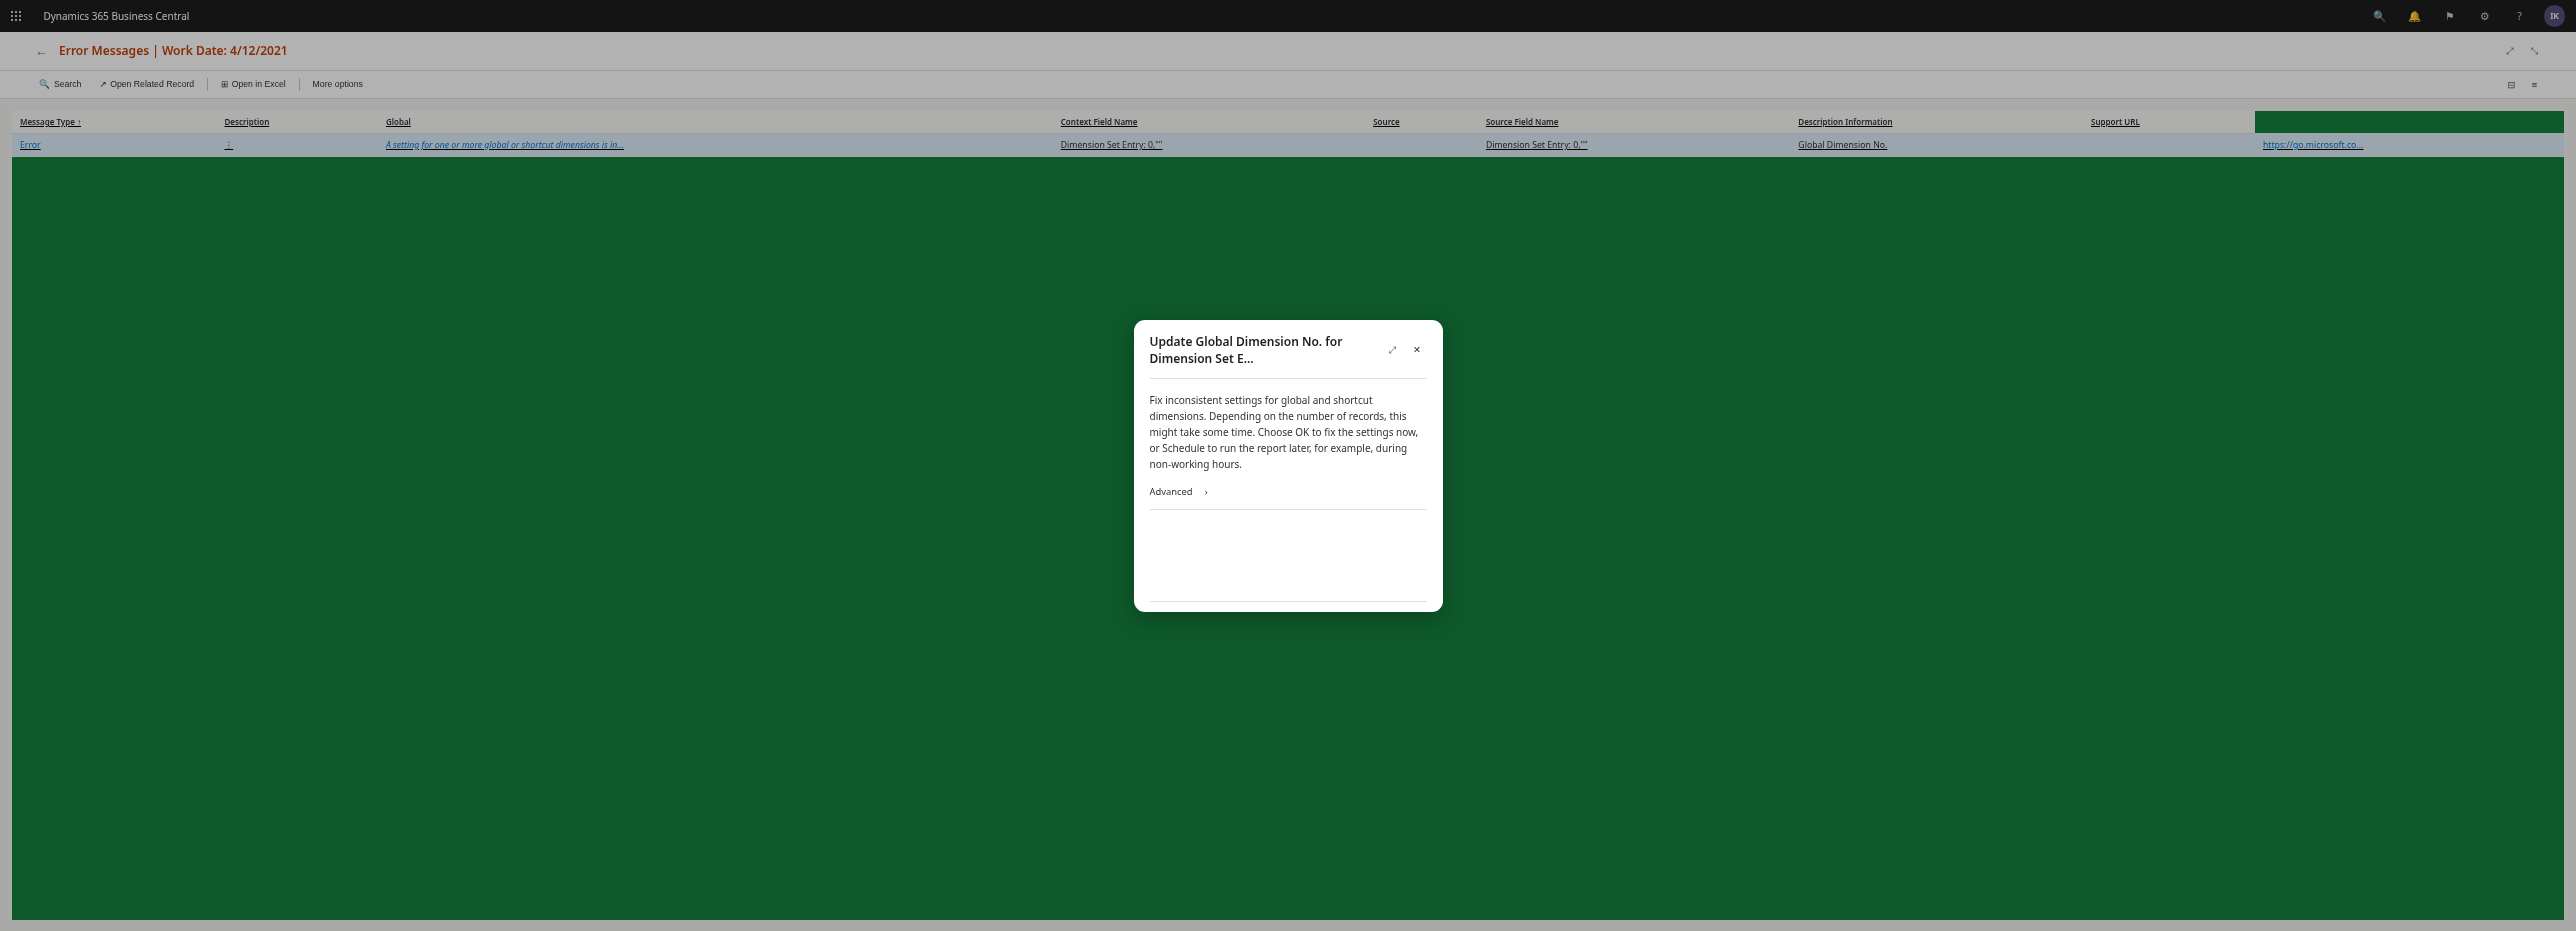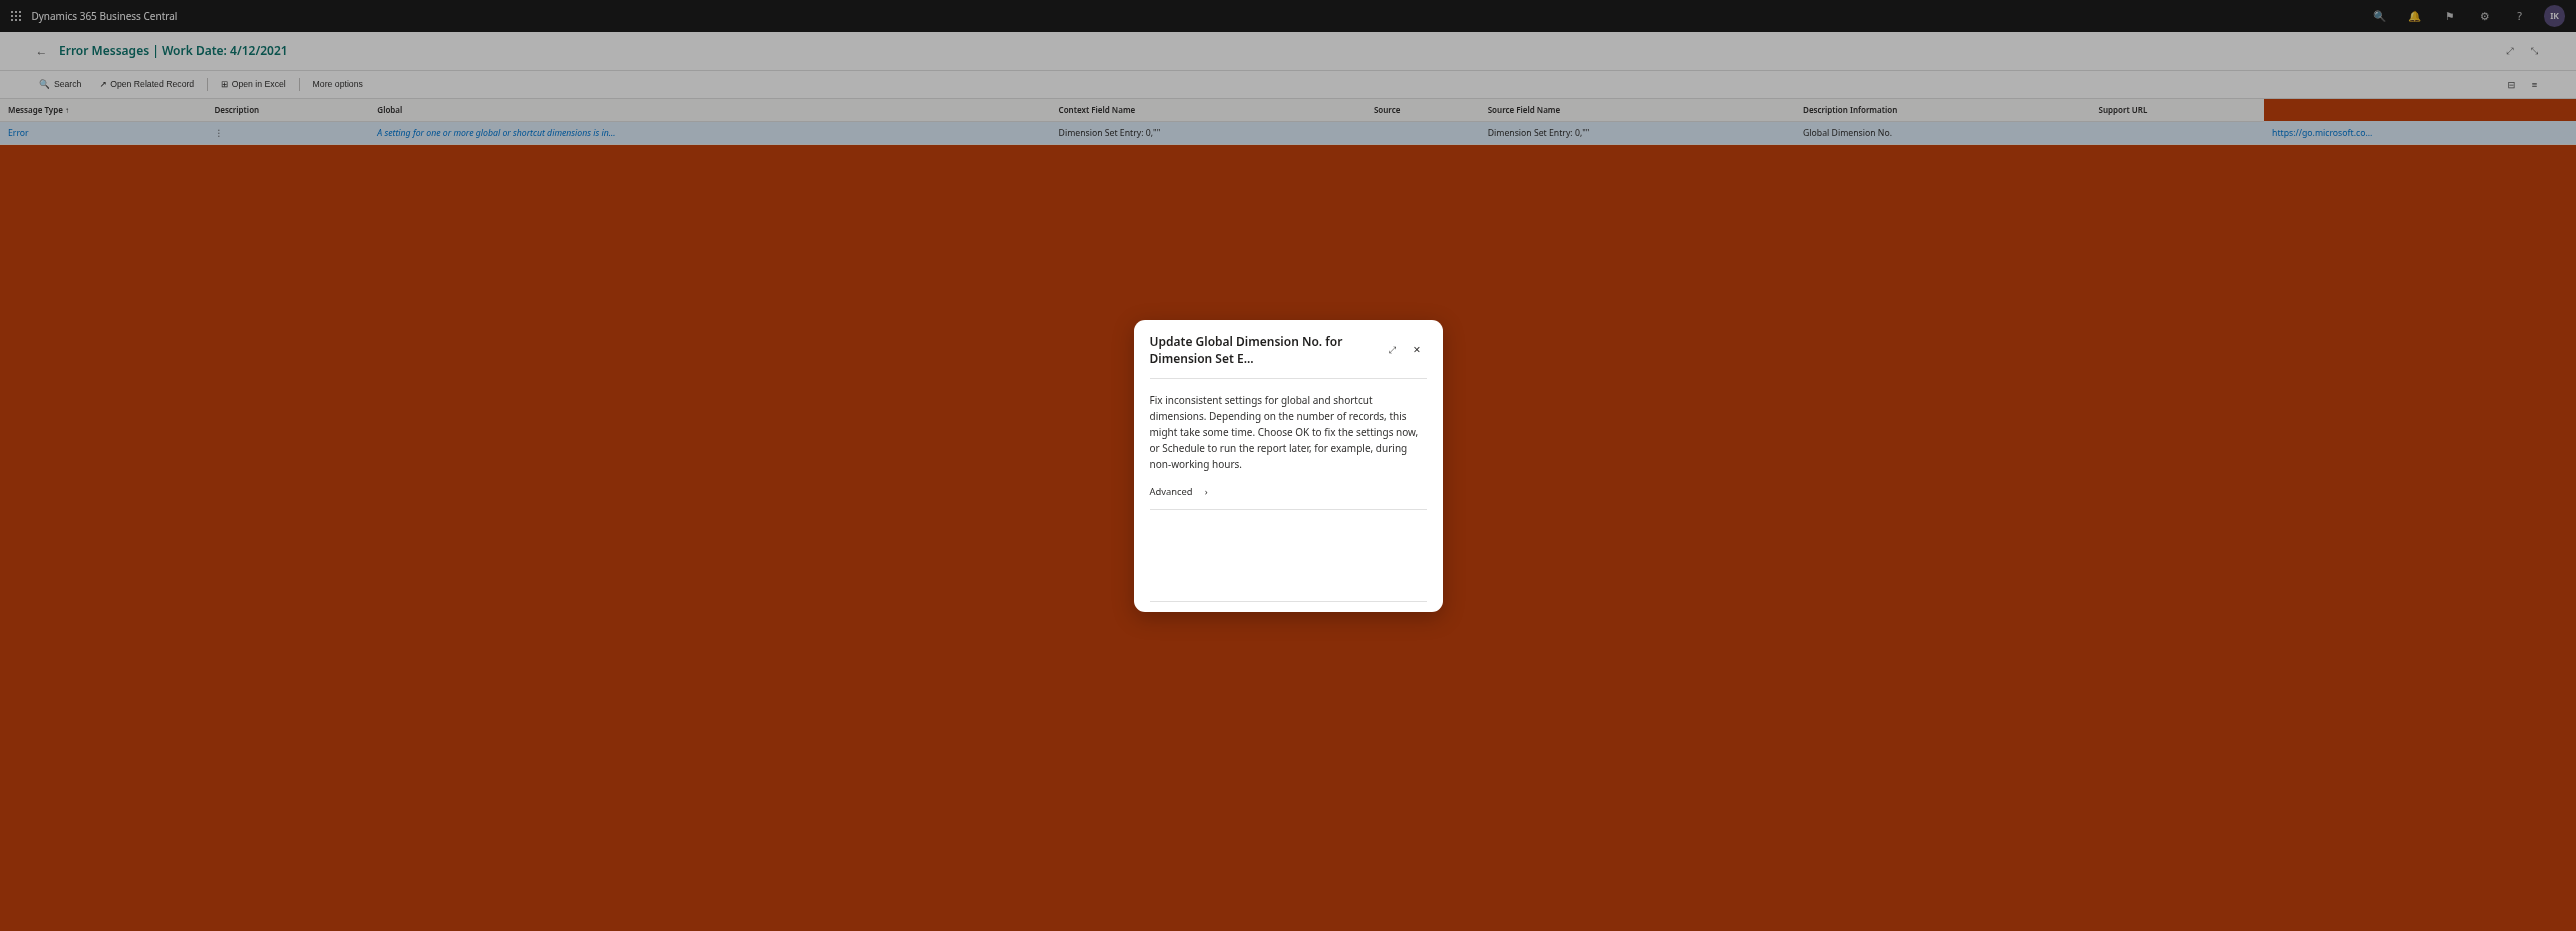--- a/index.html
+++ b/index.html
@@ -25,21 +25,21 @@
     }
     .topbar-grid {
       width: 100%;
       display: flex;
       align-items: center;
     }
     .topbar-title {
       font-size: 10px;
       color: #fff;
       font-weight: 400;
-      margin-left: 10px;
+      margin-left: 22px;
     }
     .topbar-icons {
       margin-left: auto;
       display: flex;
       align-items: center;
       gap: 13.4px;
     }
     .topbar-icon {
       color: #ccc;
       font-size: 10.7px;
@@ -99,21 +99,21 @@
       align-items: center;
       justify-content: center;
       color: #555;
       font-size: 12px;
       cursor: pointer;
       border-radius: 1.3px;
     }
     .page-title {
       font-size: 12px;
       font-weight: 600;
-      color: #0f766e;
+      color: #c2410c;
     }
     .page-header-icons {
       margin-left: auto;
       display: flex;
       gap: 5.4px;
     }
     .header-icon-btn {
       width: 19px;
       height: 19px;
       display: flex;
@@ -163,24 +163,25 @@
       display: flex;
       align-items: center;
       justify-content: center;
       cursor: pointer;
       color: #555;
       font-size: 9.4px;
     }
 
     
     .table-area {
-      background: #c2410c;
-      margin: 0;
+      background: #15803d;
+      margin: 12px;
       flex: 1;
       overflow: auto;
+      text-decoration: underline;
     }
     .data-table {
       width: 100%;
       border-collapse: collapse;
       font-size: 8.7px;
     }
     .data-table th {
       background: #faf9f8;
       border-bottom: 1.3px solid #e0e0e0;
       padding: 5.4px 8px;

